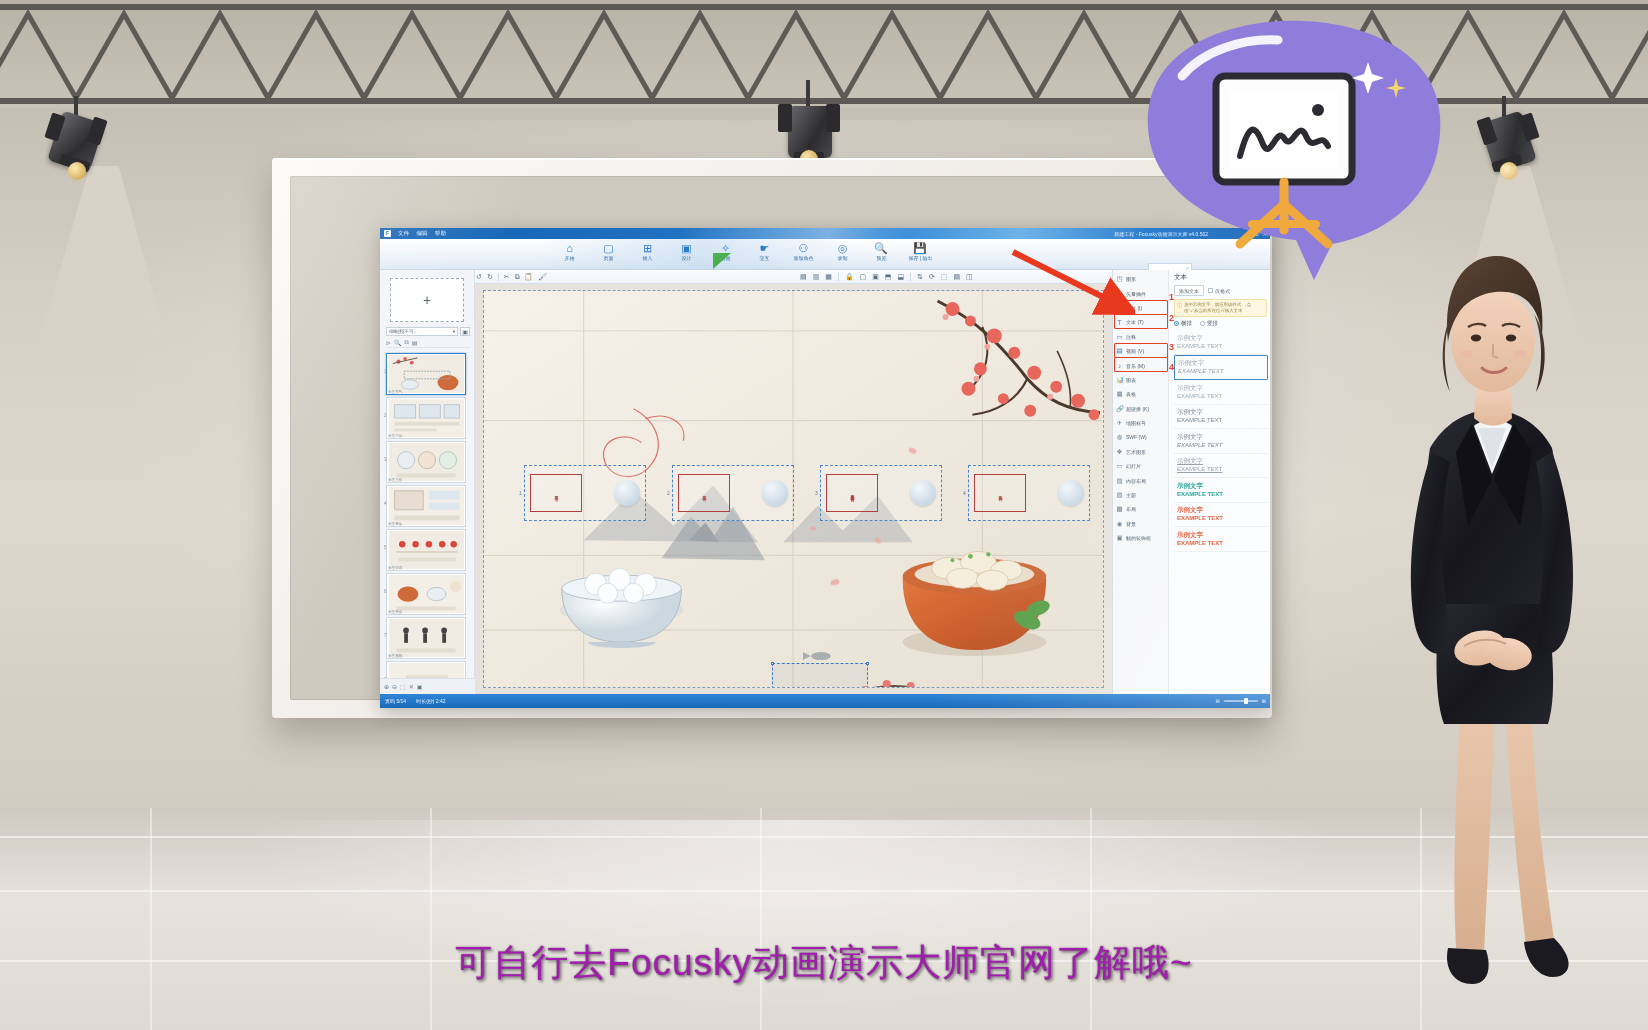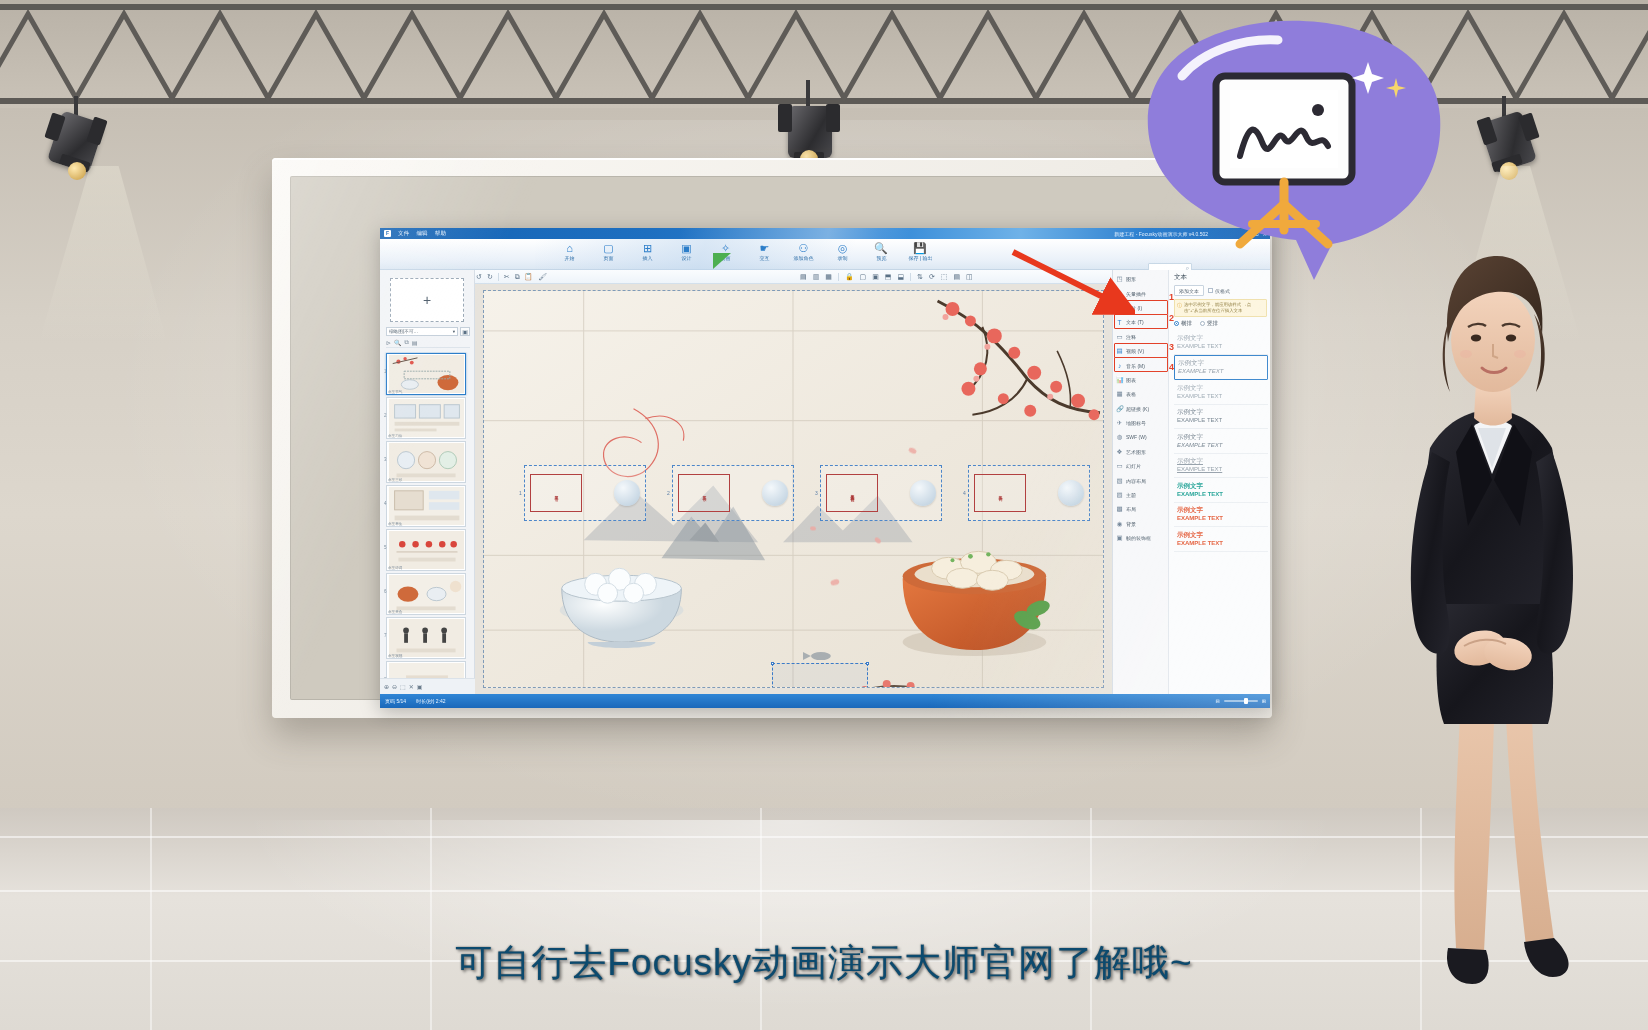--- a/index.html
+++ b/index.html
@@ -319,21 +319,21 @@
 
   
   .bubble { position:absolute; left:1118px; top:18px; width:330px; height:290px; }
 
   
   .presenter { position:absolute; right:0px; top:196px; width:300px; height:834px; }
 
   
   .subtitle {
     position:absolute; left:0; bottom:42px; width:1648px; text-align:center;
-    font-size:37px; color:#0c4a6e; font-family:"Liberation Sans", sans-serif;
+    font-size:37px; color:#a21caf; font-family:"Liberation Sans", sans-serif;
     text-shadow:0 0 2px rgba(0,0,0,.55), 2px 2px 3px rgba(0,0,0,.45);
     letter-spacing:1px; font-weight:500;
   }
 </style>
 </head>
 <body>
 
 <div class="room">
 
   <div class="ceiling">

